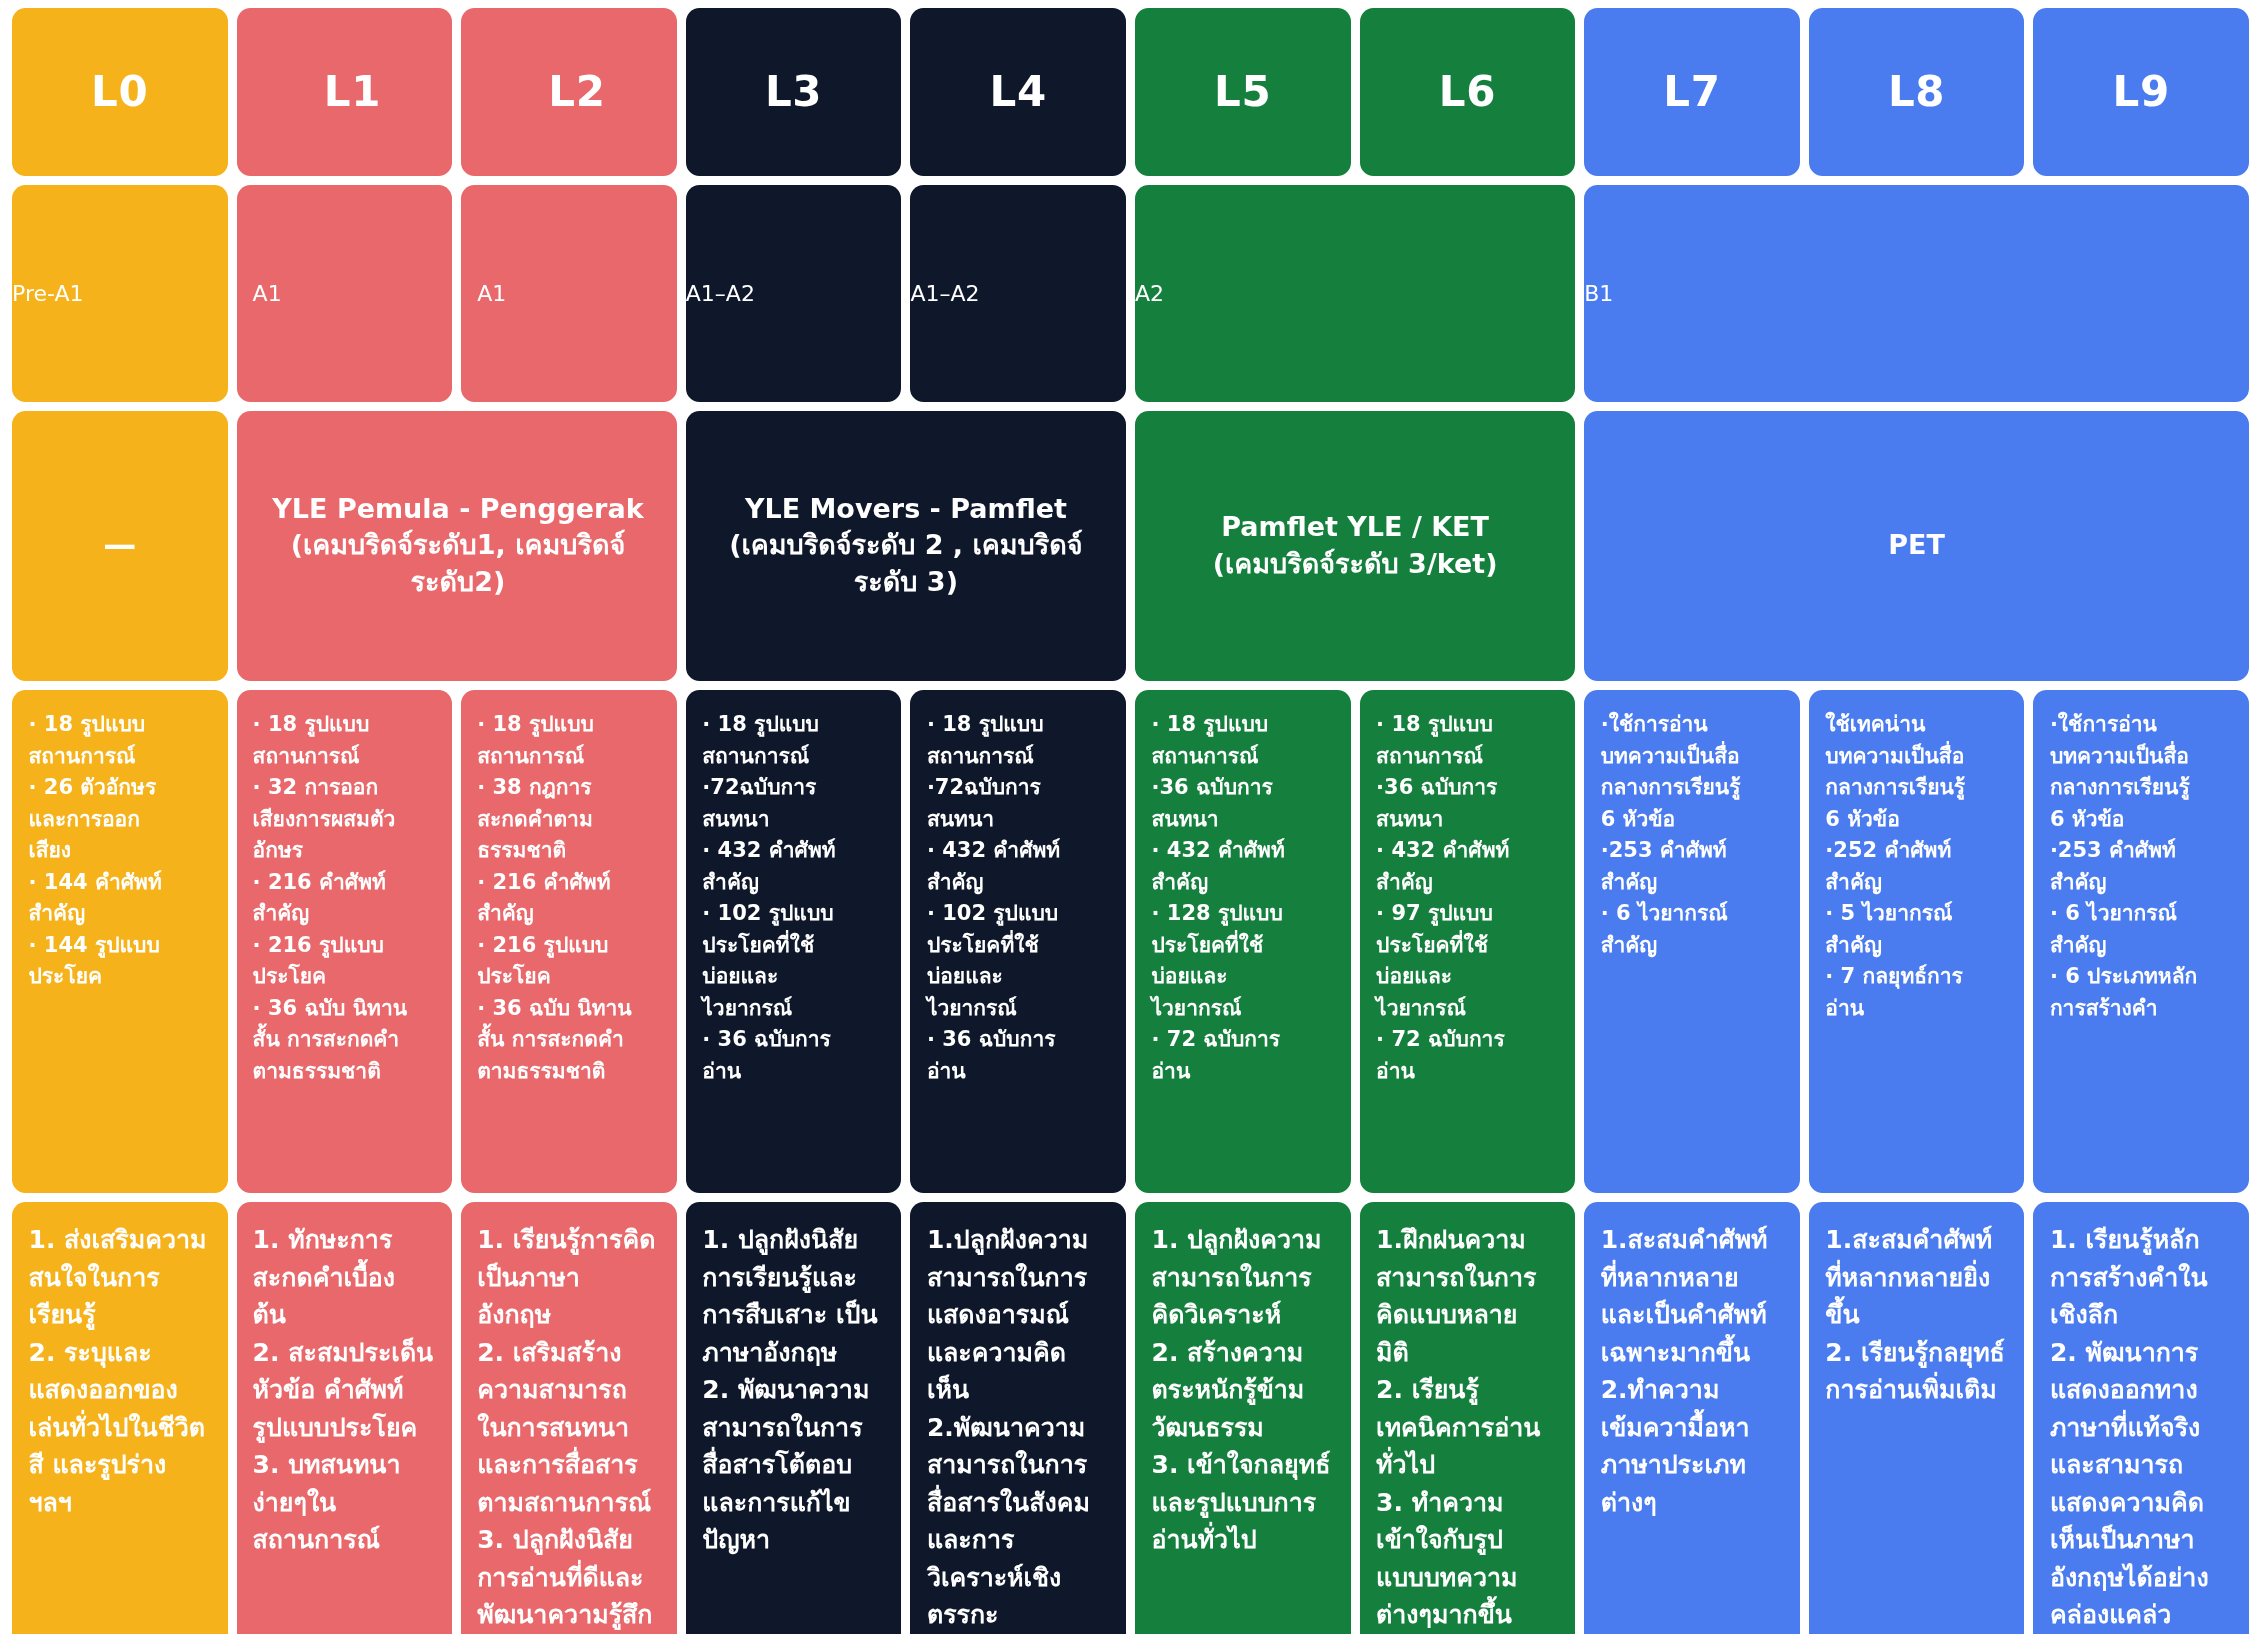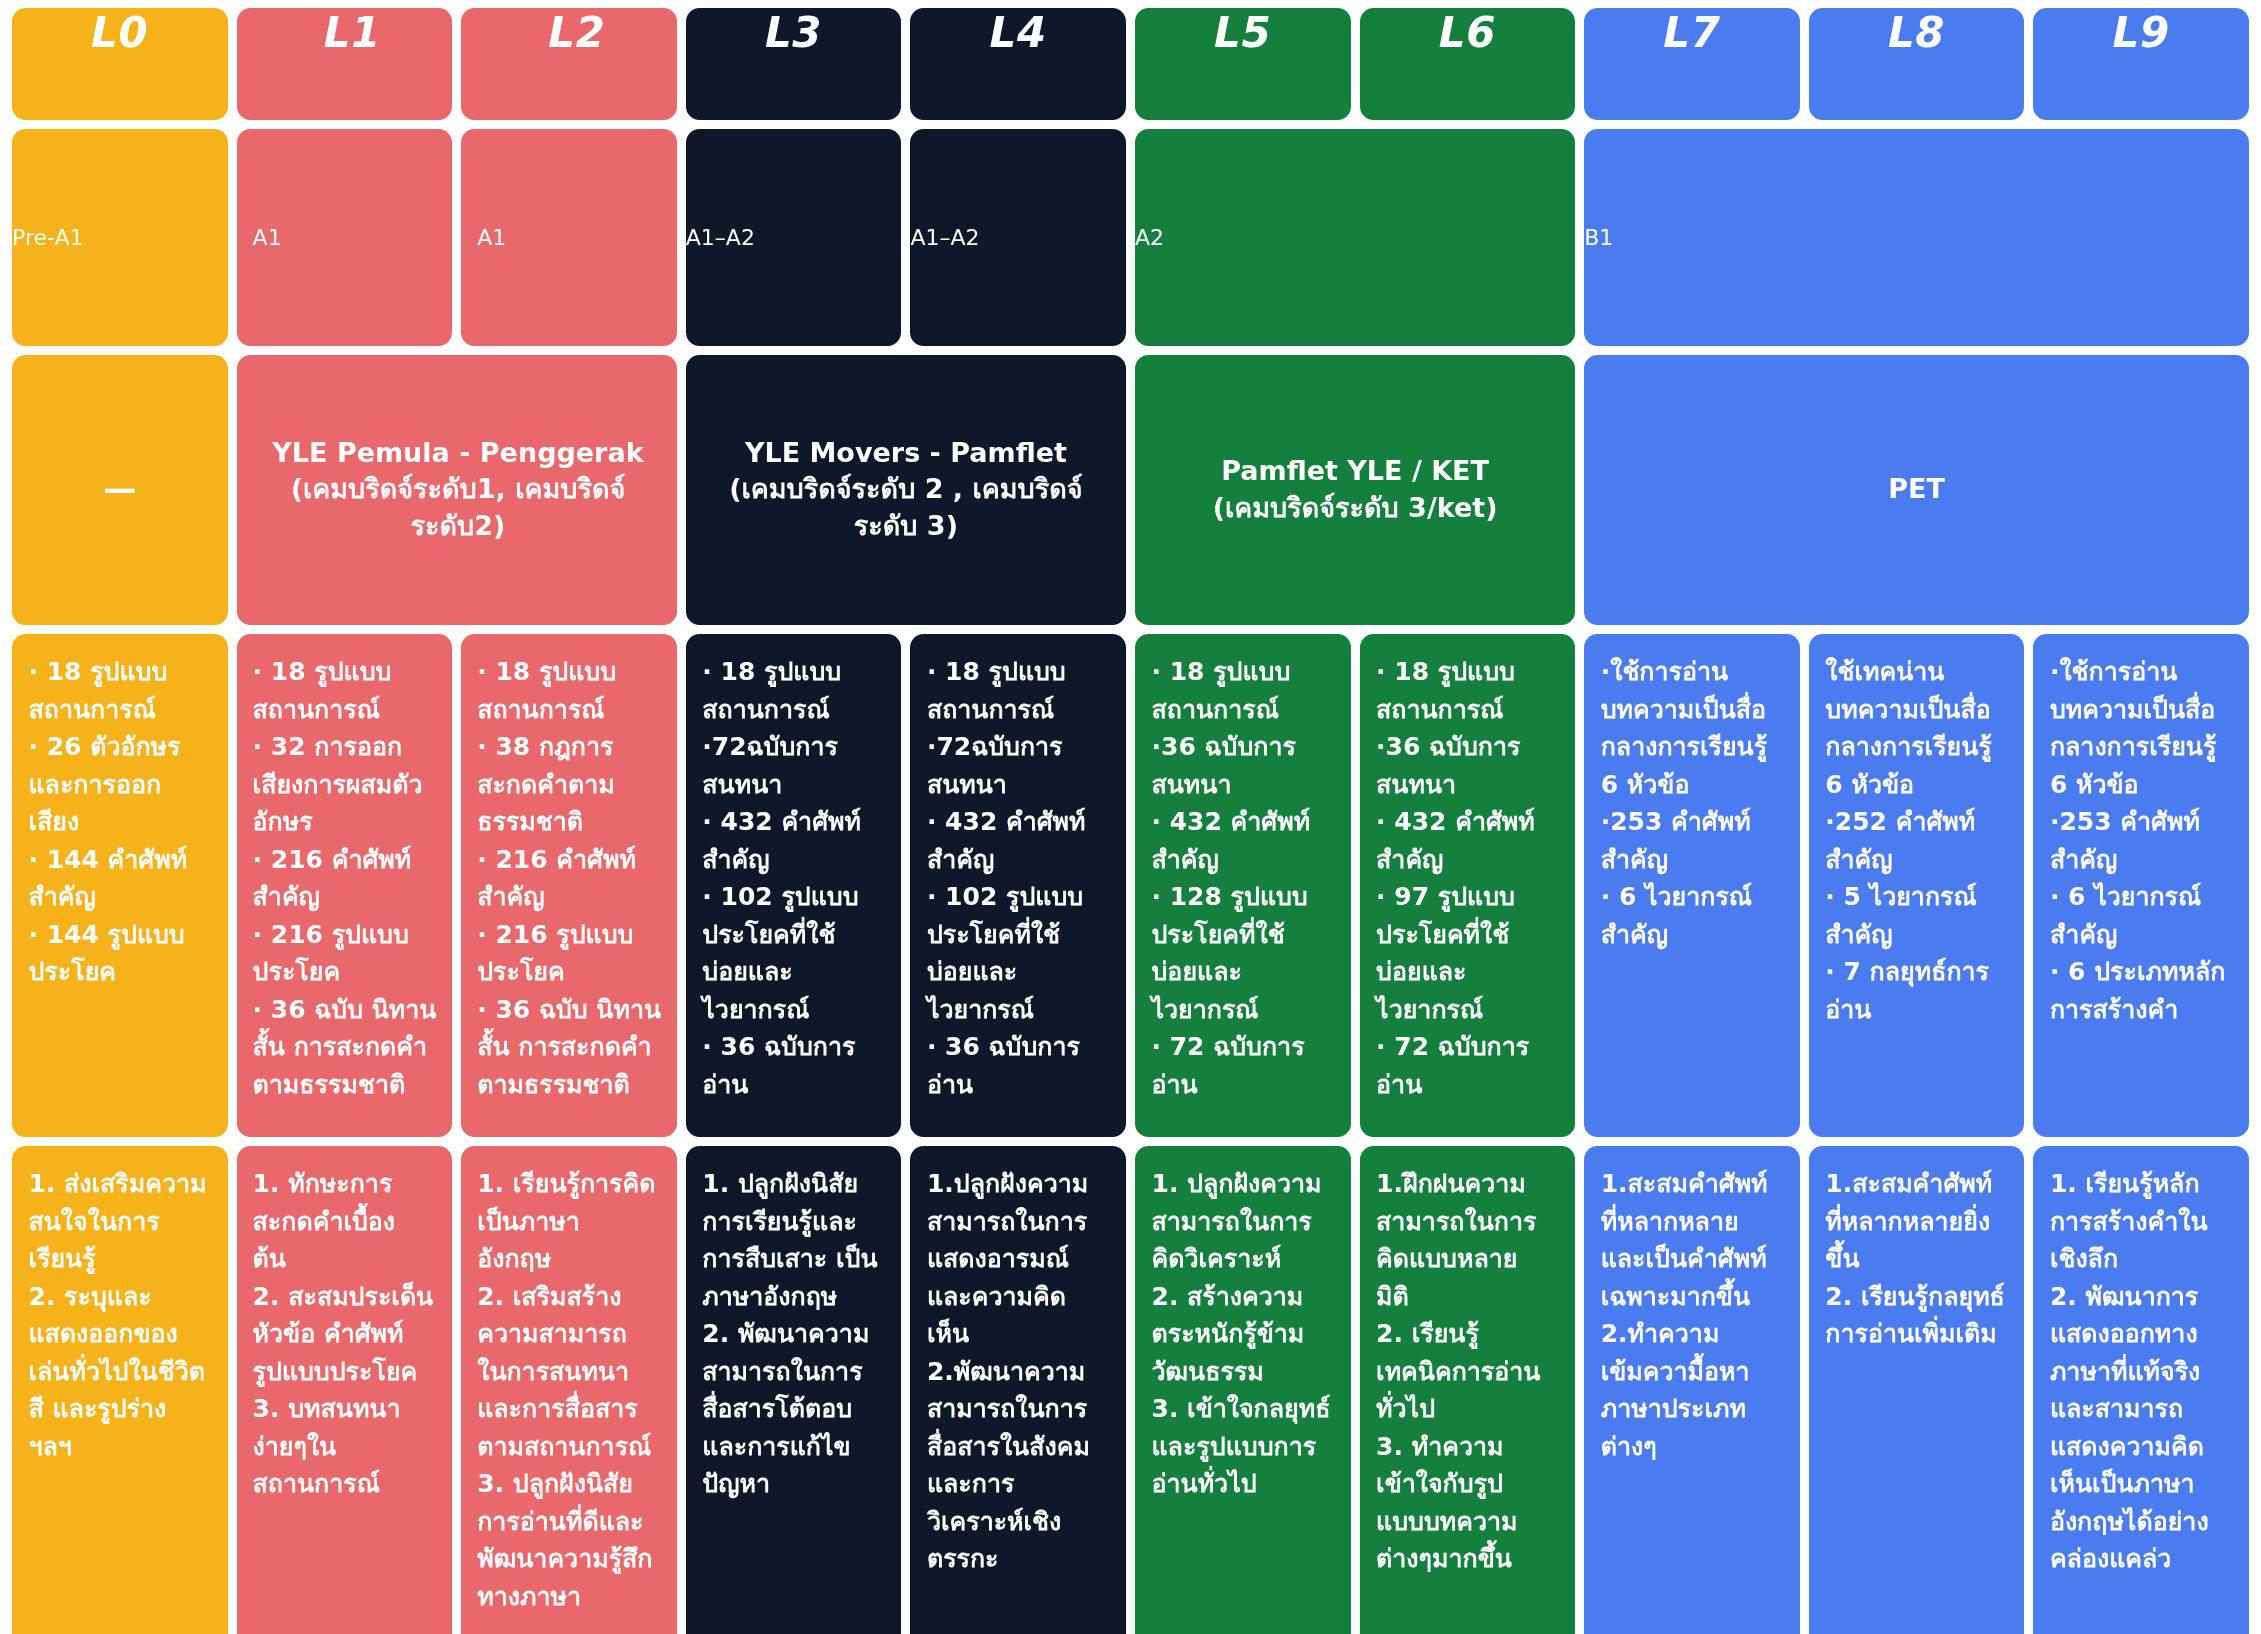--- a/index.html
+++ b/index.html
@@ -28,26 +28,26 @@
   .cell {
     border-radius: 13.5px;
     box-sizing: border-box;
     color: #ffffff;
     display: flex;
     flex-direction: column;
     justify-content: flex-start;
   }
   
   .row-level {
-    height: 112px;
+    height: 168px;
     align-items: center;
+    justify-content: center;
     font-size: 42px;
     font-weight: bold;
     letter-spacing: 0.7px;
-    font-style: italic;
   }
   
   .row-band {
     height: 217px;
     align-items: flex-start;
     justify-content: center;
     font-size: 22px;
     font-weight: normal;
   }
   
@@ -62,21 +62,21 @@
     padding: 7.5px 13.5px;
   }
   .row-exam .dash {
     font-size: 33px;
     font-weight: bold;
   }
   
   .row-content {
     height: 503px;
     padding: 19.5px 13.5px 13.5px 16.5px;
-    font-size: 25px;
+    font-size: 21px;
     font-weight: bold;
     line-height: 1.5;
   }
   
   .row-goals {
     height: 524px;
     padding: 19.5px 13.5px 13.5px 16.5px;
     font-size: 25px;
     font-weight: bold;
     line-height: 1.5;

